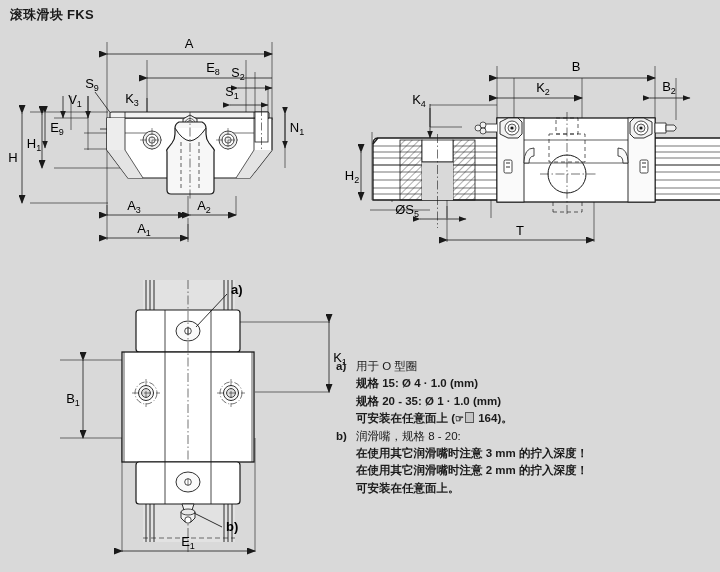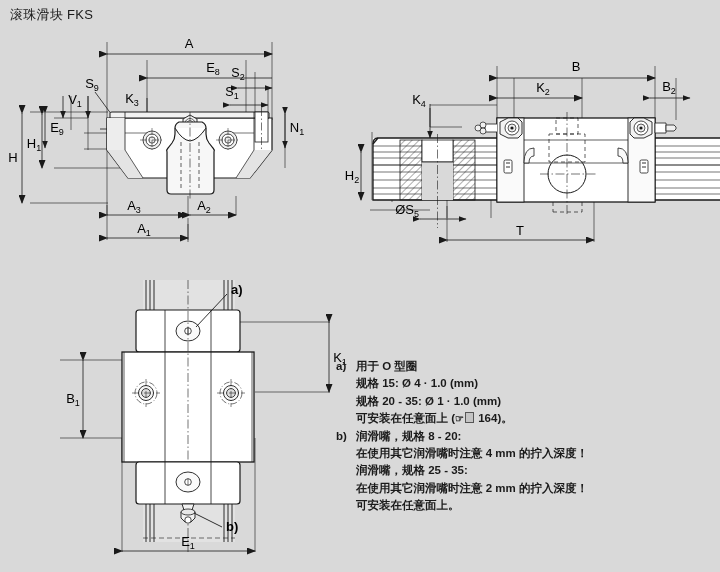--- a/index.html
+++ b/index.html
@@ -6,34 +6,34 @@
   body{
     width:720px;height:572px;
     background:#d9d9d9;
     font-family:"Liberation Sans", sans-serif;
     color:#1a1a1a;
     overflow:hidden;
     position:relative;
   }
   #page-title{
     position:absolute;left:10px;top:6px;
-    font-size:13px;font-weight:normal;letter-spacing:.3px;
+    font-size:13px;font-weight:bold;letter-spacing:.3px;
     white-space:nowrap;
   }
   .svg-layer{position:absolute;left:0;top:0;width:720px;height:572px;}
   .notes{
     position:absolute;left:336px;top:358px;width:380px;
     font-size:11.5px;line-height:17.4px;
   }
   .note-row{display:flex;align-items:flex-start;}
   .note-key{
     width:20px;flex:0 0 20px;font-weight:bold;font-size:11.5px;
     text-align:left;
   }
-  .note-body{flex:1 1 auto;font-weight:bold;}
+  .note-body{flex:1 1 auto;}
   .note-sub{margin-left:20px;font-weight:bold;}
   .sub{font-size:8px;vertical-align:sub;}
   .hand-icon{font-size:10px;letter-spacing:0;}
   .page-icon{
     display:inline-block;width:7px;height:9px;
     border:1px solid #555;background:#c4c4c4;
     vertical-align:-1px;margin:0 1px 0 1px;
   }
   
   text{font-family:"Liberation Sans", sans-serif;}
@@ -444,17 +444,16 @@
   <div class="note-sub">规格 15: Ø 4 · 1.0 (mm)</div>
   <div class="note-sub">规格 20 - 35: Ø 1 · 1.0 (mm)</div>
   <div class="note-sub">
     <span>可安装在任意面上 (</span><span class="hand-icon">☞</span><span class="page-icon"></span><span> 164)。</span>
   </div>
 
   <div class="note-row">
     <span class="note-key">b)</span>
     <span class="note-body">润滑嘴，规格 8 - 20:</span>
   </div>
-  <div class="note-sub">在使用其它润滑嘴时注意 4 mm 的拧入深度！</div>
-  <div class="note-sub">润滑嘴，规格 25 - 35:</div>
+  <div class="note-sub">在使用其它润滑嘴时注意 3 mm 的拧入深度！</div>
   <div class="note-sub">在使用其它润滑嘴时注意 2 mm 的拧入深度！</div>
   <div class="note-sub">可安装在任意面上。</div>
 </div>
 
 </body></html>

